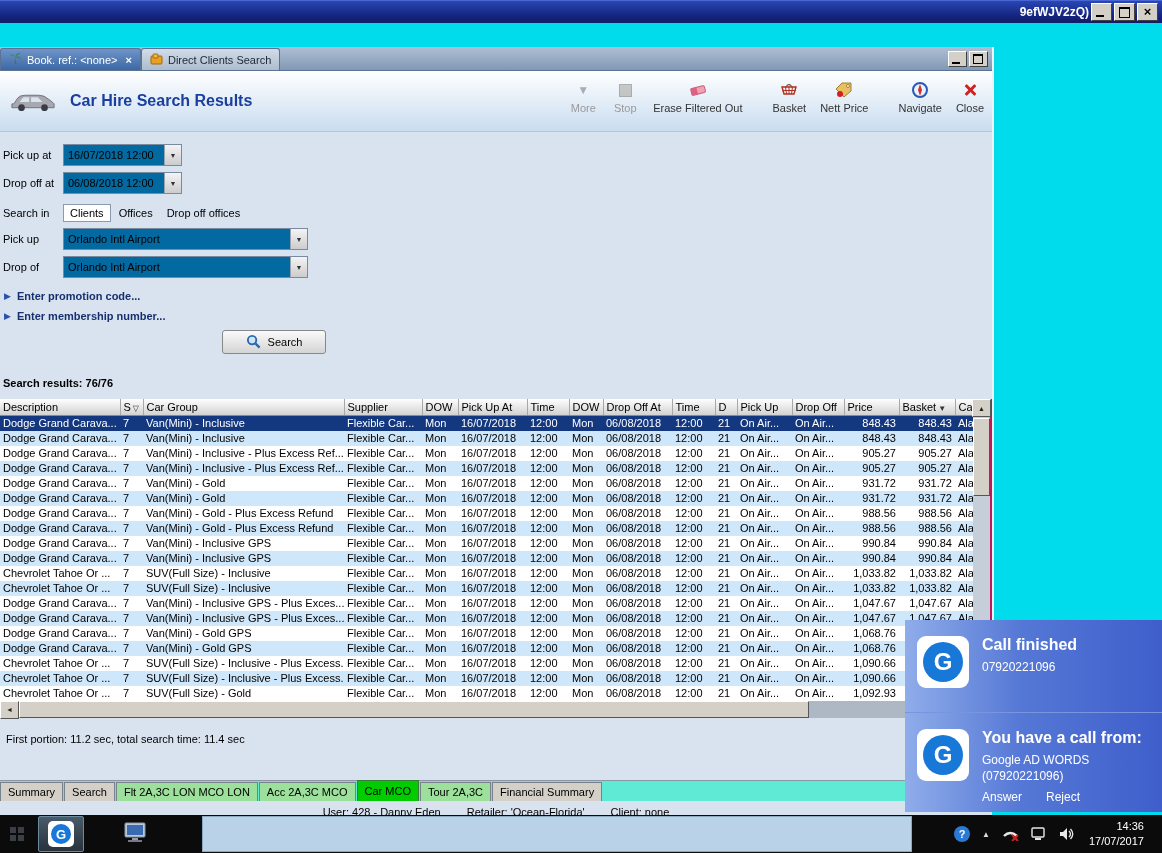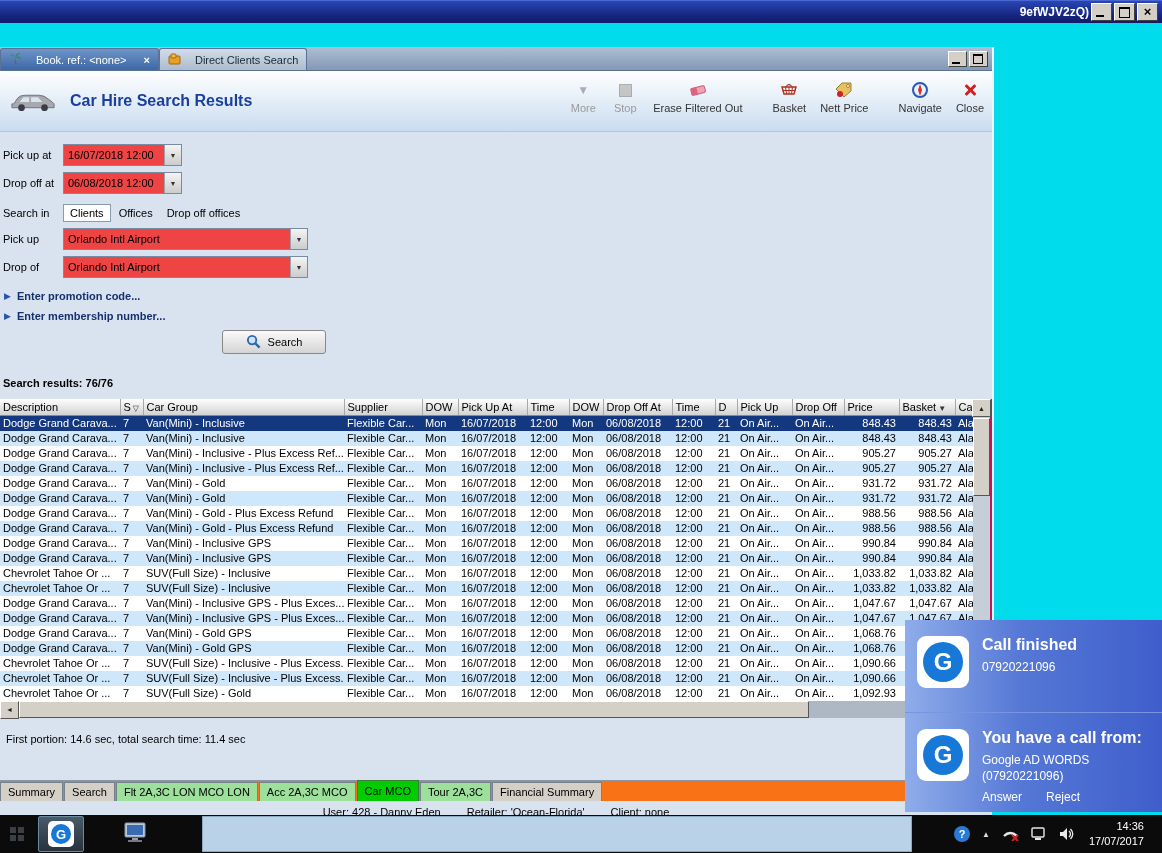--- a/index.html
+++ b/index.html
@@ -14,21 +14,21 @@
   .winbtn{width:19px;height:16px;background:#d4d0c8;border:1px solid #404040;border-top-color:#fff;border-left-color:#fff;
     margin-left:2px;position:relative;display:flex;align-items:center;justify-content:center;cursor:pointer;}
   .glyph-min{position:absolute;left:4px;bottom:3px;width:8px;height:2px;background:#000;}
   .glyph-max{position:absolute;left:4px;top:3px;width:9px;height:8px;border:1px solid #000;border-top-width:2px;}
   .glyph-x{font-size:13px;font-weight:bold;line-height:1;color:#000;}
 
   
   .child{position:absolute;left:0;top:47px;width:992px;height:753px;background:#d9e3f0;border-right:2px solid #eef3f8;z-index:1;}
 
   .tabstrip{height:23px;background:linear-gradient(180deg,#aebfd4,#8298b4);display:flex;align-items:flex-end;position:relative;border-bottom:1px solid #5a7294;}
-  .dtab{height:21px;display:flex;align-items:center;gap:14px;padding:0 8px;border:1px solid #5a7294;border-bottom:none;
+  .dtab{height:21px;display:flex;align-items:center;gap:5px;padding:0 8px;border:1px solid #5a7294;border-bottom:none;
     border-radius:3px 3px 0 0;background:linear-gradient(180deg,#d2dce8,#adbccd);color:#182838;cursor:pointer;white-space:nowrap;margin-top:12px;}
   .dtab.active{background:linear-gradient(180deg,#6e95c8,#3d68a6);color:#fff;}
   .tab-close{font-weight:bold;font-size:11px;margin-left:3px;color:#fff;cursor:pointer;}
   .mdi-btns{position:absolute;right:4px;top:4px;display:flex;gap:2px;}
   .mdibtn{width:17px;height:14px;background:#d4d0c8;border:1px solid #404040;border-top-color:#fff;border-left-color:#fff;position:relative;cursor:pointer;}
   .mdibtn .glyph-min{left:3px;bottom:2px;width:8px;}
   .mdibtn .glyph-max{left:3px;top:2px;width:8px;height:7px;}
 
   
   .cheader{height:60px;background:linear-gradient(180deg,#ffffff,#c9dcf0);display:flex;align-items:center;padding:0 10px;position:relative;border-bottom:1px solid #b6c6d8;}
@@ -45,21 +45,21 @@
   .icon-stop{width:11px;height:11px;background:#a8a096;border:1px solid #7a7268;}
   .icon-close-x{position:relative;width:14px;height:14px;}
   .icon-close-x::before,.icon-close-x::after{content:"";position:absolute;left:6px;top:0;width:3px;height:14px;background:#d02020;border-radius:1px;}
   .icon-close-x::before{transform:rotate(45deg);} .icon-close-x::after{transform:rotate(-45deg);}
 
   
   .form{height:228px;padding-top:12px;}
   .frow{display:flex;align-items:center;margin-bottom:6px;}
   .flabel{width:60px;padding-left:3px;}
   .datefield,.combo{display:flex;align-items:stretch;height:20px;border:1px solid #7a8aa0;background:#fff;}
-  .datefield input,.combo input{border:none;outline:none;font:11px "Liberation Sans",sans-serif;padding:0 4px;background:#ef4444;}
+  .datefield input,.combo input{border:none;outline:none;font:11px "Liberation Sans",sans-serif;padding:0 4px;background:#0369a1;}
   .datefield input{width:92px;}
   .combo input{width:218px;}
   .dropbtn{width:16px;background:linear-gradient(#f4f4f4,#cccccc);border-left:1px solid #98a4b2;display:flex;align-items:center;justify-content:center;font-size:7px;color:#333;cursor:pointer;}
   .sintabs{display:flex;align-items:center;gap:2px;}
   .sintab{padding:2px 6px;cursor:pointer;white-space:nowrap;}
   .sintab.selected{background:#fff;border:1px solid #8a9ab0;}
   .expander{display:flex;align-items:center;gap:6px;margin:0 0 8px 4px;cursor:pointer;}
   .exp-arrow{color:#2a50b0;font-size:9px;}
   .exp-text{font-weight:bold;color:#16306e;}
   .search-btn{margin-left:222px;margin-top:4px;width:104px;height:24px;display:flex;align-items:center;justify-content:center;gap:7px;
@@ -85,21 +85,21 @@
     display:flex;align-items:center;justify-content:center;color:#222;flex:none;cursor:pointer;}
   .vthumb{width:15px;height:76px;background:#d4d0c8;border:1px solid;border-color:#fff #555 #555 #fff;margin-top:1px;cursor:grab;}
   .vspacer{flex:1;}
   .corner{height:17px;background:#d4d0c8;}
   .hscroll{height:17px;display:flex;align-items:center;background:#aeb8c4;}
   .hthumb{height:15px;width:788px;background:#d4d0c8;border:1px solid;border-color:#fff #555 #555 #fff;cursor:grab;}
   .hspacer{flex:1;}
 
   .status-line{height:47px;padding:15px 0 0 6px;background:#d9e3f0;}
 
-  .bottom-tabbar{height:20px;display:flex;align-items:flex-end;border-top:1px solid #8a96a4;background:#f97316;}
+  .bottom-tabbar{height:20px;display:flex;align-items:flex-end;border-top:1px solid #8a96a4;background:#5eead4;}
   .btab{height:18px;display:flex;align-items:center;padding:0 7px;border:1px solid #78828e;border-bottom:none;background:#d4d0c8;
     margin-right:1px;cursor:pointer;white-space:nowrap;}
   .btab.green{background:#9ce09c;}
   .btab.active{background:#00cc00;height:20px;border-color:#3a7a3a;}
 
   .userbar{height:21px;display:flex;align-items:center;justify-content:center;gap:26px;background:#d9e3f0;}
   .resize-strip{height:14px;background:#d4d0c8;border-top:1px solid #fff;position:relative;cursor:row-resize;}
   .grip{position:absolute;left:50%;top:5px;width:4px;height:4px;border-radius:50%;background:#8a8a8a;
     box-shadow:9px 0 0 #8a8a8a,-9px 0 0 #8a8a8a;transform:translateX(-50%);}
 
@@ -713,21 +713,21 @@
           <span class="sbtn">▲</span>
           <span class="vthumb"></span>
           <span class="vspacer"></span>
           <span class="sbtn">▼</span>
         </div>
         <div class="corner"></div>
       </div>
     </div>
 
     <div class="status-line">
-      <span>First portion: 14.6 sec, total search time: 11.4 sec</span>
+      <span>First portion: 11.2 sec, total search time: 11.4 sec</span>
     </div>
 
     <div class="bottom-tabbar">
         <div class="btab ">Summary</div>
         <div class="btab ">Search</div>
         <div class="btab green">Flt 2A,3C LON MCO LON</div>
         <div class="btab green">Acc 2A,3C MCO</div>
         <div class="btab active">Car MCO</div>
         <div class="btab green">Tour 2A,3C</div>
         <div class="btab ">Financial Summary</div>

